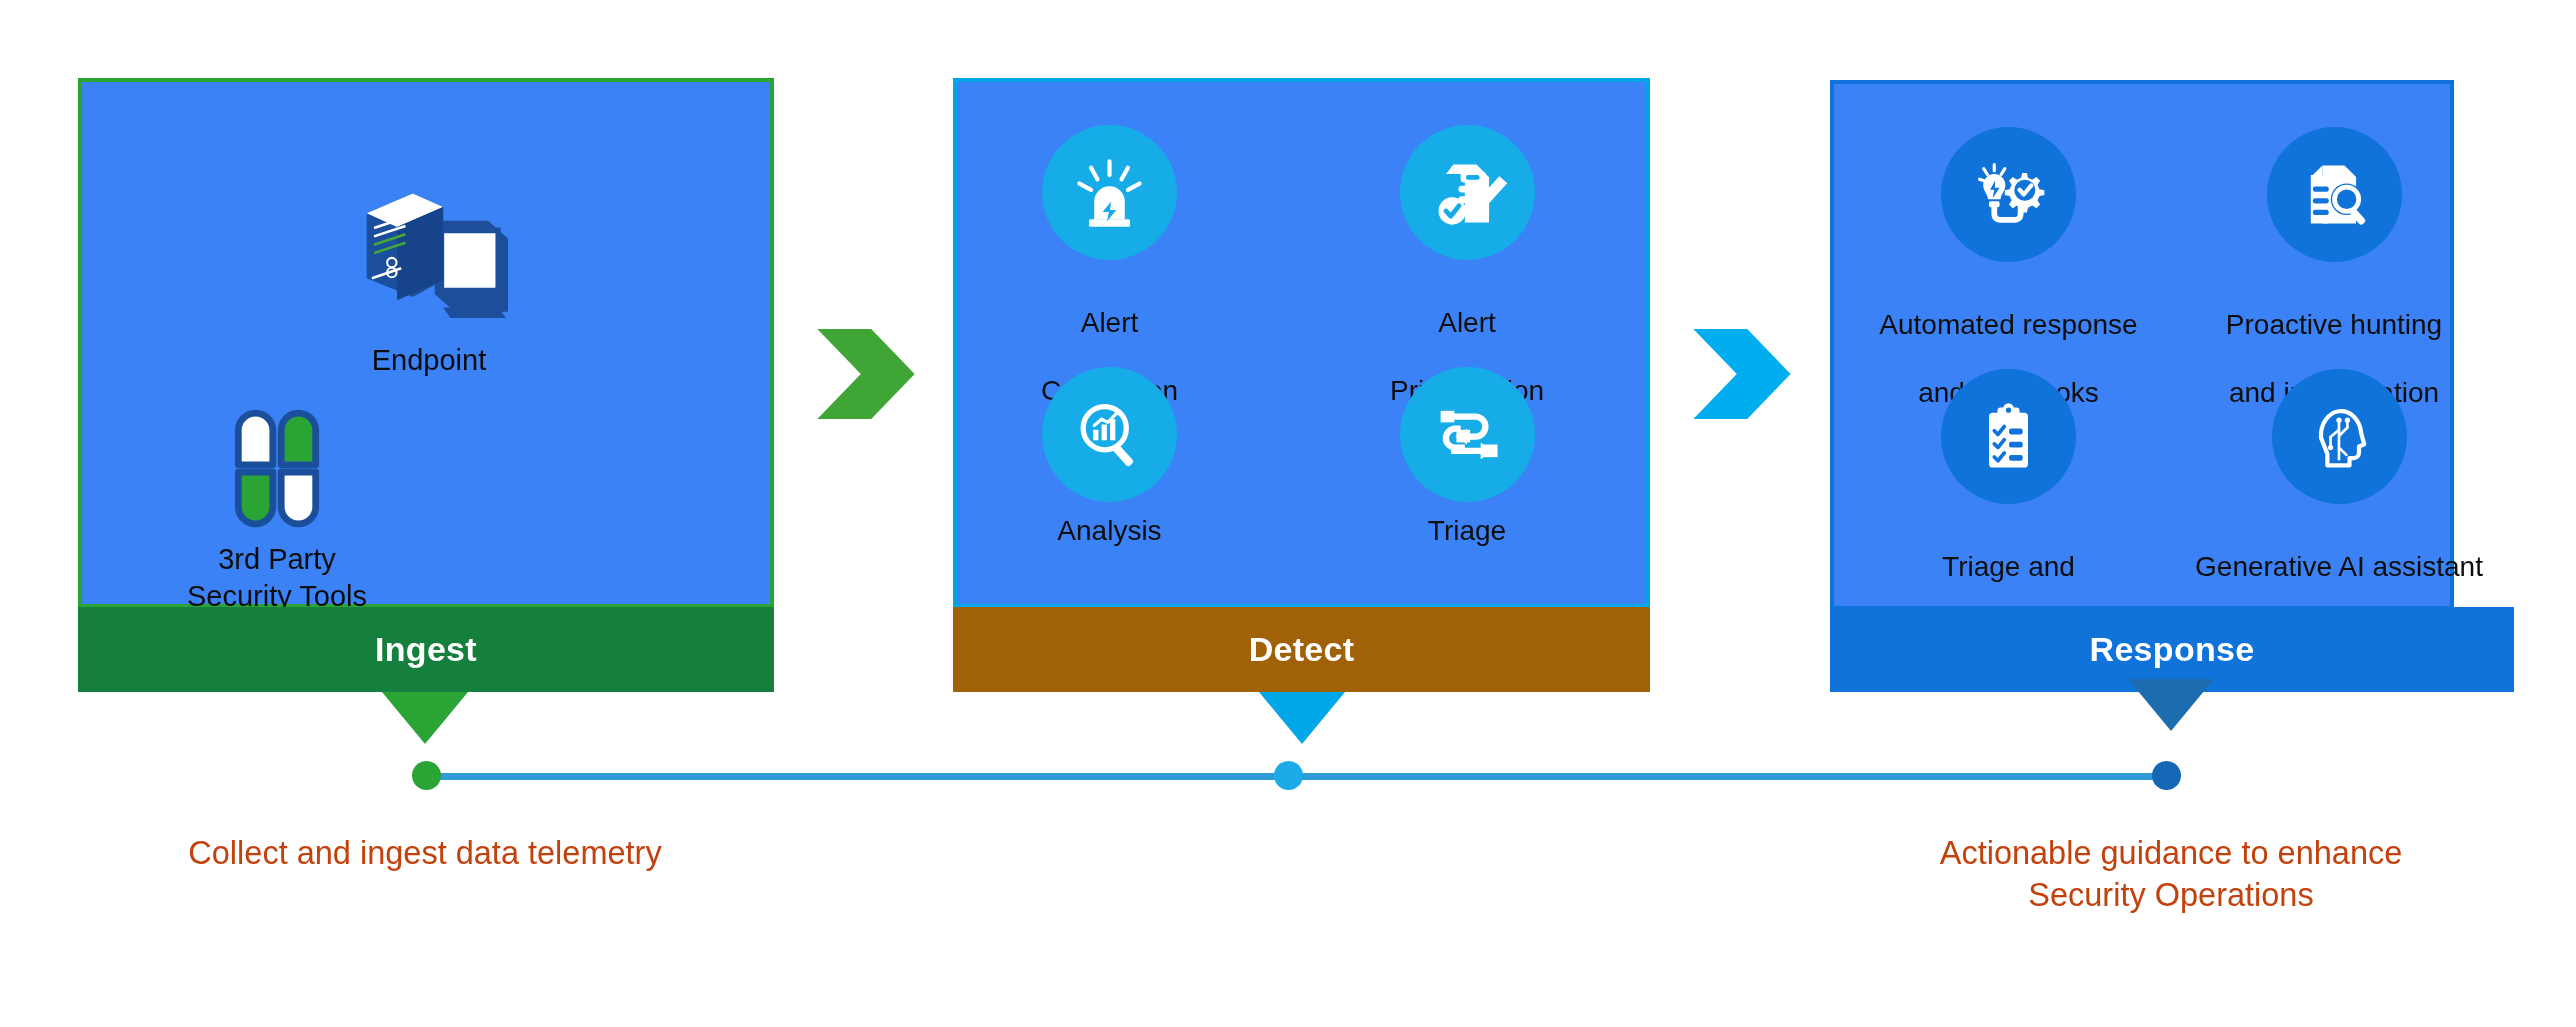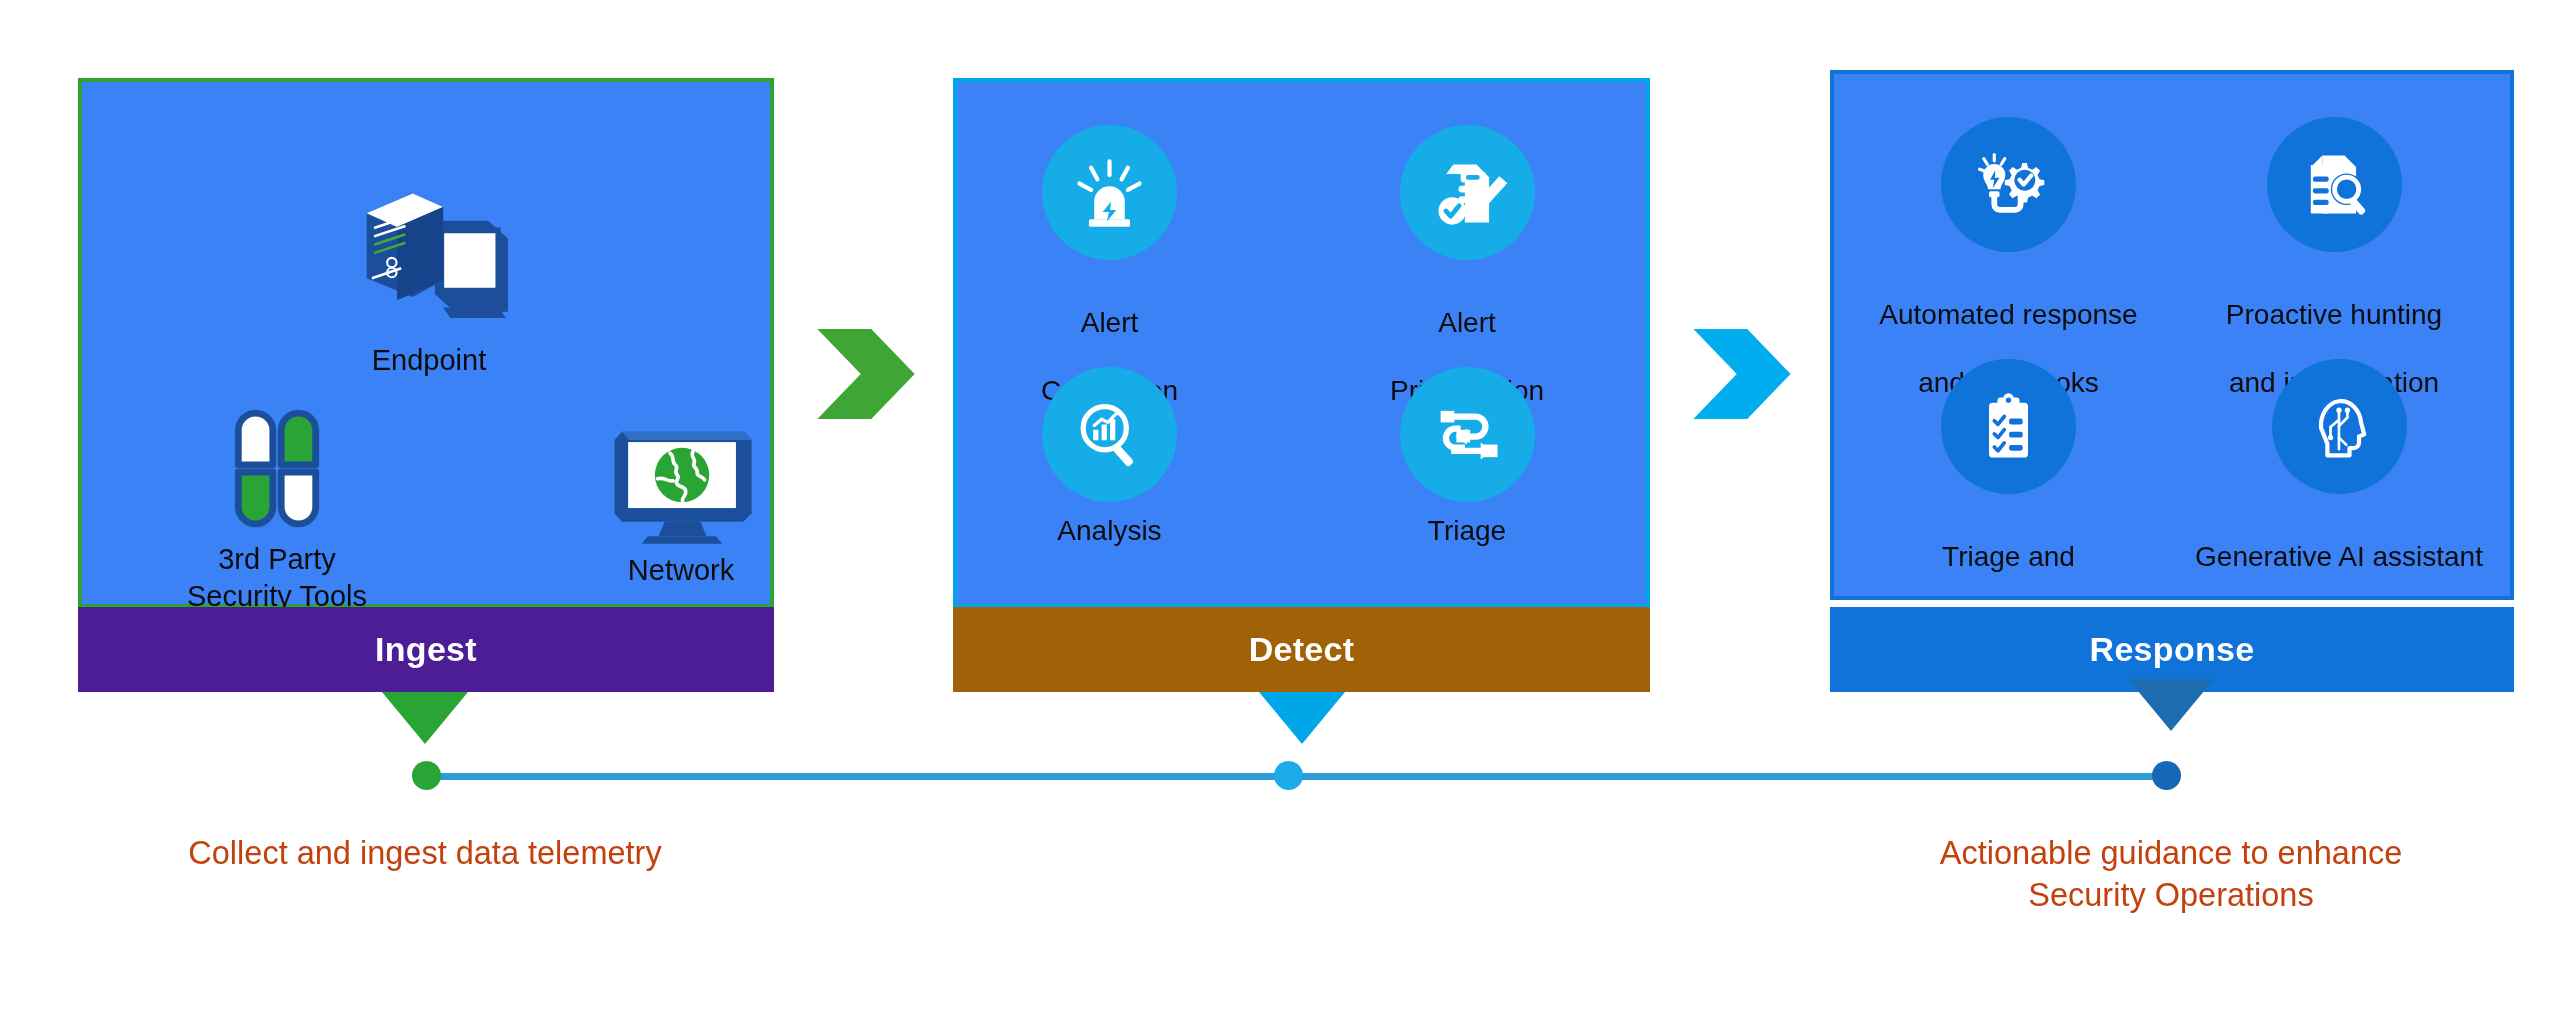--- a/index.html
+++ b/index.html
@@ -9,27 +9,27 @@
 
   
   .panel{position:absolute;box-sizing:border-box;background:#3b82f6;text-decoration:underline;}
   .panel .body{position:absolute;left:0;top:0;right:0;bottom:0;box-sizing:border-box;}
   .panel-1 .body{border:4.7px solid #2aa434;}
   .panel-2 .body{border:4.7px solid #00a7e8;}
   .panel-3 .body{border:4.7px solid #0f73d9;}
 
   .panel-1{left:78px;top:78px;width:696px;height:530px;}
   .panel-2{left:953px;top:78px;width:697px;height:530px;}
-  .panel-3{left:1830px;top:70px;width:684px;height:530px;}
+  .panel-3{left:1830px;top:80px;width:624px;height:530px;}
 
   
   .stagebar{position:absolute;height:85px;display:flex;align-items:center;
             justify-content:center;color:#fff;font-weight:bold;font-size:34px;
             letter-spacing:0.3px;}
-  .stagebar-1{left:78px;top:607px;width:696px;background:#4c1d95;}
+  .stagebar-1{left:78px;top:607px;width:696px;background:#15803d;}
   .stagebar-2{left:953px;top:607px;width:697px;background:#a16207;}
   .stagebar-3{left:1830px;top:607px;width:684px;background:#0f73d9;}
 
   
   .pointer{position:absolute;width:0;height:0;border-left:43px solid transparent;
            border-right:43px solid transparent;}
   .pointer-1{left:382px;top:692px;border-top:52px solid #2aa434;}
   .pointer-2{left:1259px;top:692px;border-top:52px solid #00a7e8;}
   .pointer-3{left:2128px;top:679px;border-top:52px solid #1d6cb0;}
 
@@ -116,36 +116,20 @@
 
           <path d="M138,132 L138,198 A33,33 0 1,0 204,198 L204,132 Z" fill="#ffffff" stroke="#1b4f9c" stroke-width="13" stroke-linejoin="round"></path>
         </g>
       </svg>
       <div class="lbl">
         <span>3rd Party</span><br>
         <span>Security Tools</span>
       </div>
     </div>
 
-    <div class="ingest-tile tile-network">
-      <svg width="157" height="121" viewBox="0 0 300 230">
-        <polygon points="36,14 270,14 284,30 284,170 268,186 36,186 22,170 22,30" fill="#1b4f9c"></polygon>
-        <polygon points="36,14 270,14 284,30 50,30" fill="#2f6fc4"></polygon>
-        <rect x="48" y="34" width="206" height="126" fill="#ffffff"></rect>
-        <polygon points="118,186 186,186 198,214 106,214" fill="#1b4f9c"></polygon>
-        <polygon points="86,214 216,214 228,228 74,228" fill="#1b4f9c"></polygon>
-        <g>
-          <circle cx="151" cy="97" r="52" fill="#2aa434"></circle>
-          <path d="M128,55 c10,8 2,16 10,22 c8,6 -4,14 4,20 c6,5 -6,12 0,18 c4,5 14,3 16,12 c2,9 -8,12 -6,20" fill="none" stroke="#ffffff" stroke-width="7" stroke-linecap="round"></path>
-          <path d="M172,52 c-6,10 6,14 2,22 c-4,8 8,10 6,18 c-2,8 10,6 14,14" fill="none" stroke="#ffffff" stroke-width="7" stroke-linecap="round"></path>
-          <path d="M104,104 c14,-4 18,6 30,4" fill="none" stroke="#ffffff" stroke-width="7" stroke-linecap="round"></path>
-        </g>
-      </svg>
-      <div class="lbl">Network</div>
-    </div>
   </div>
 
   <div class="stagebar stagebar-1">
     <span>Ingest</span>
   </div>
   <div class="pointer pointer-1"></div>
 
   <svg class="chevron" style="left:817px;top:329px;" viewBox="0 0 186 172">
     <polygon points="0,0 103,0 186,86 103,172 0,172 83,86" fill="#3fa535"></polygon>
   </svg>

